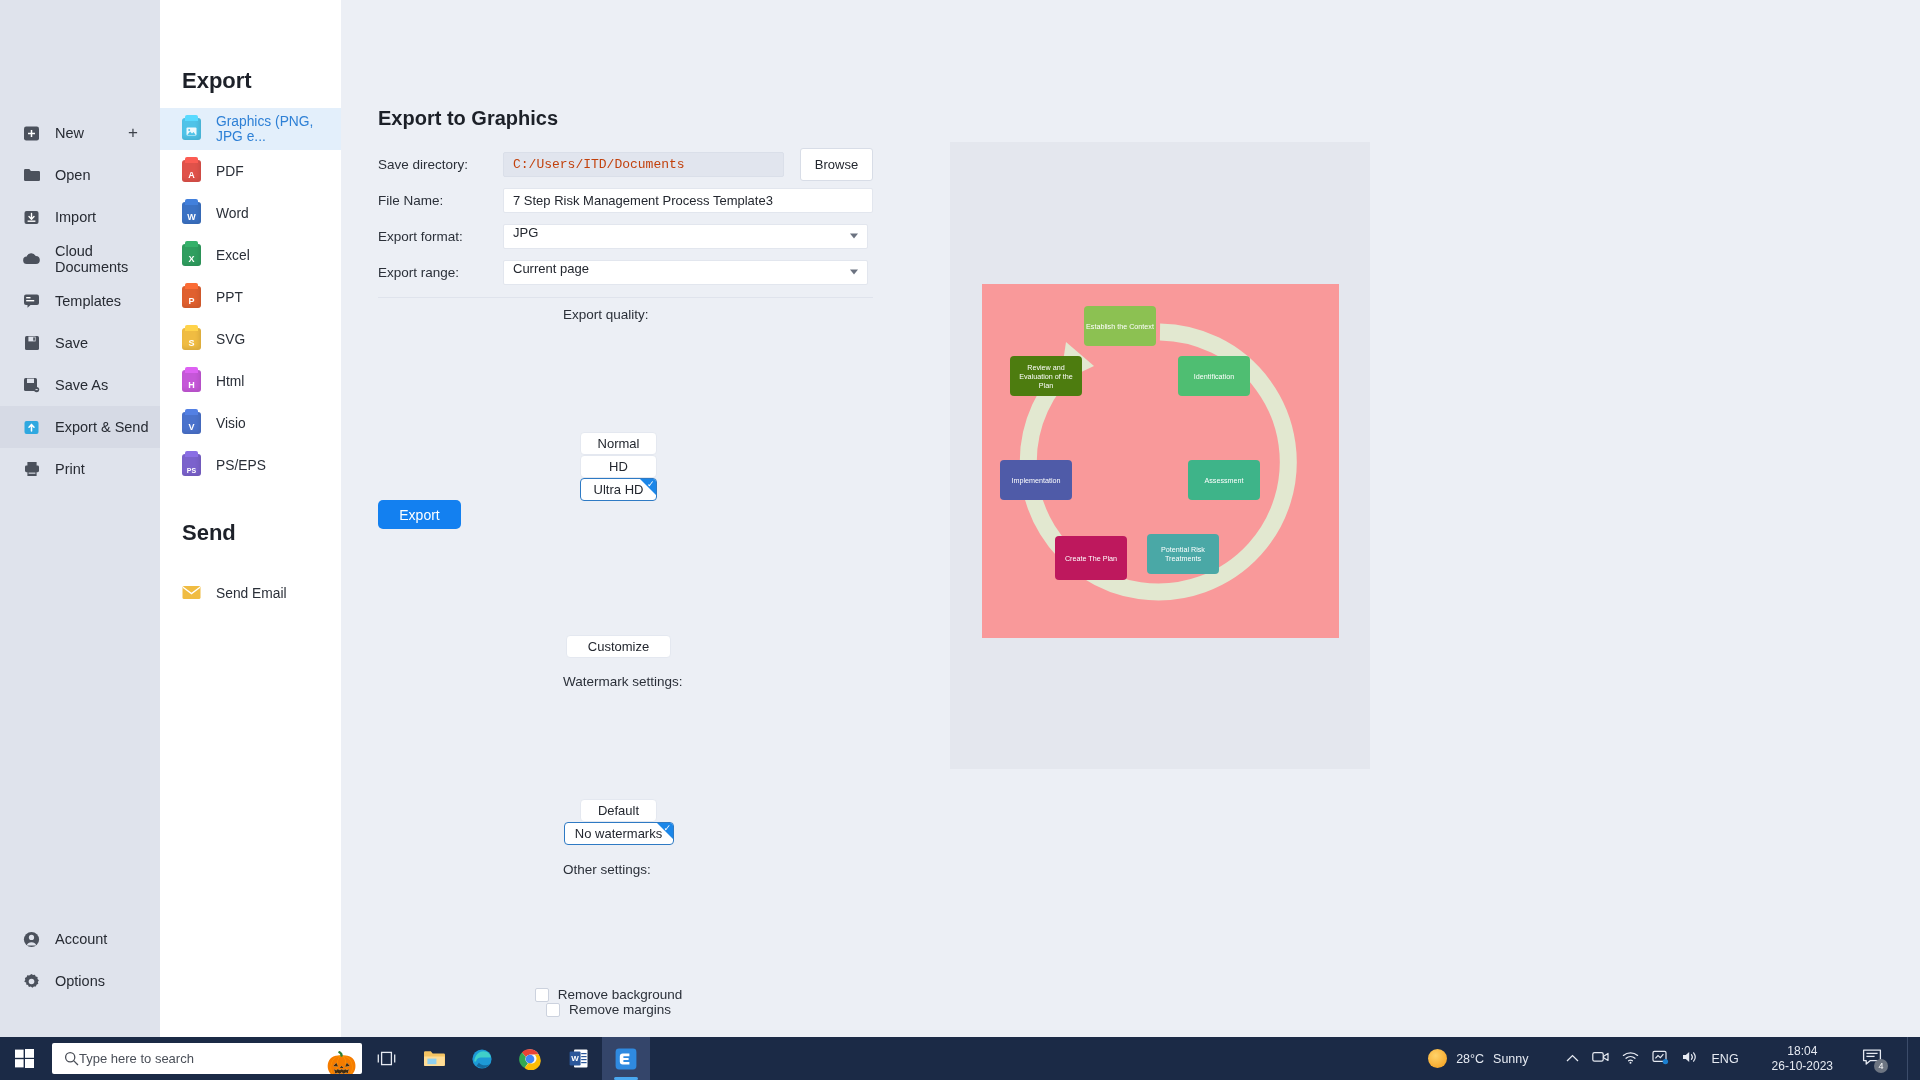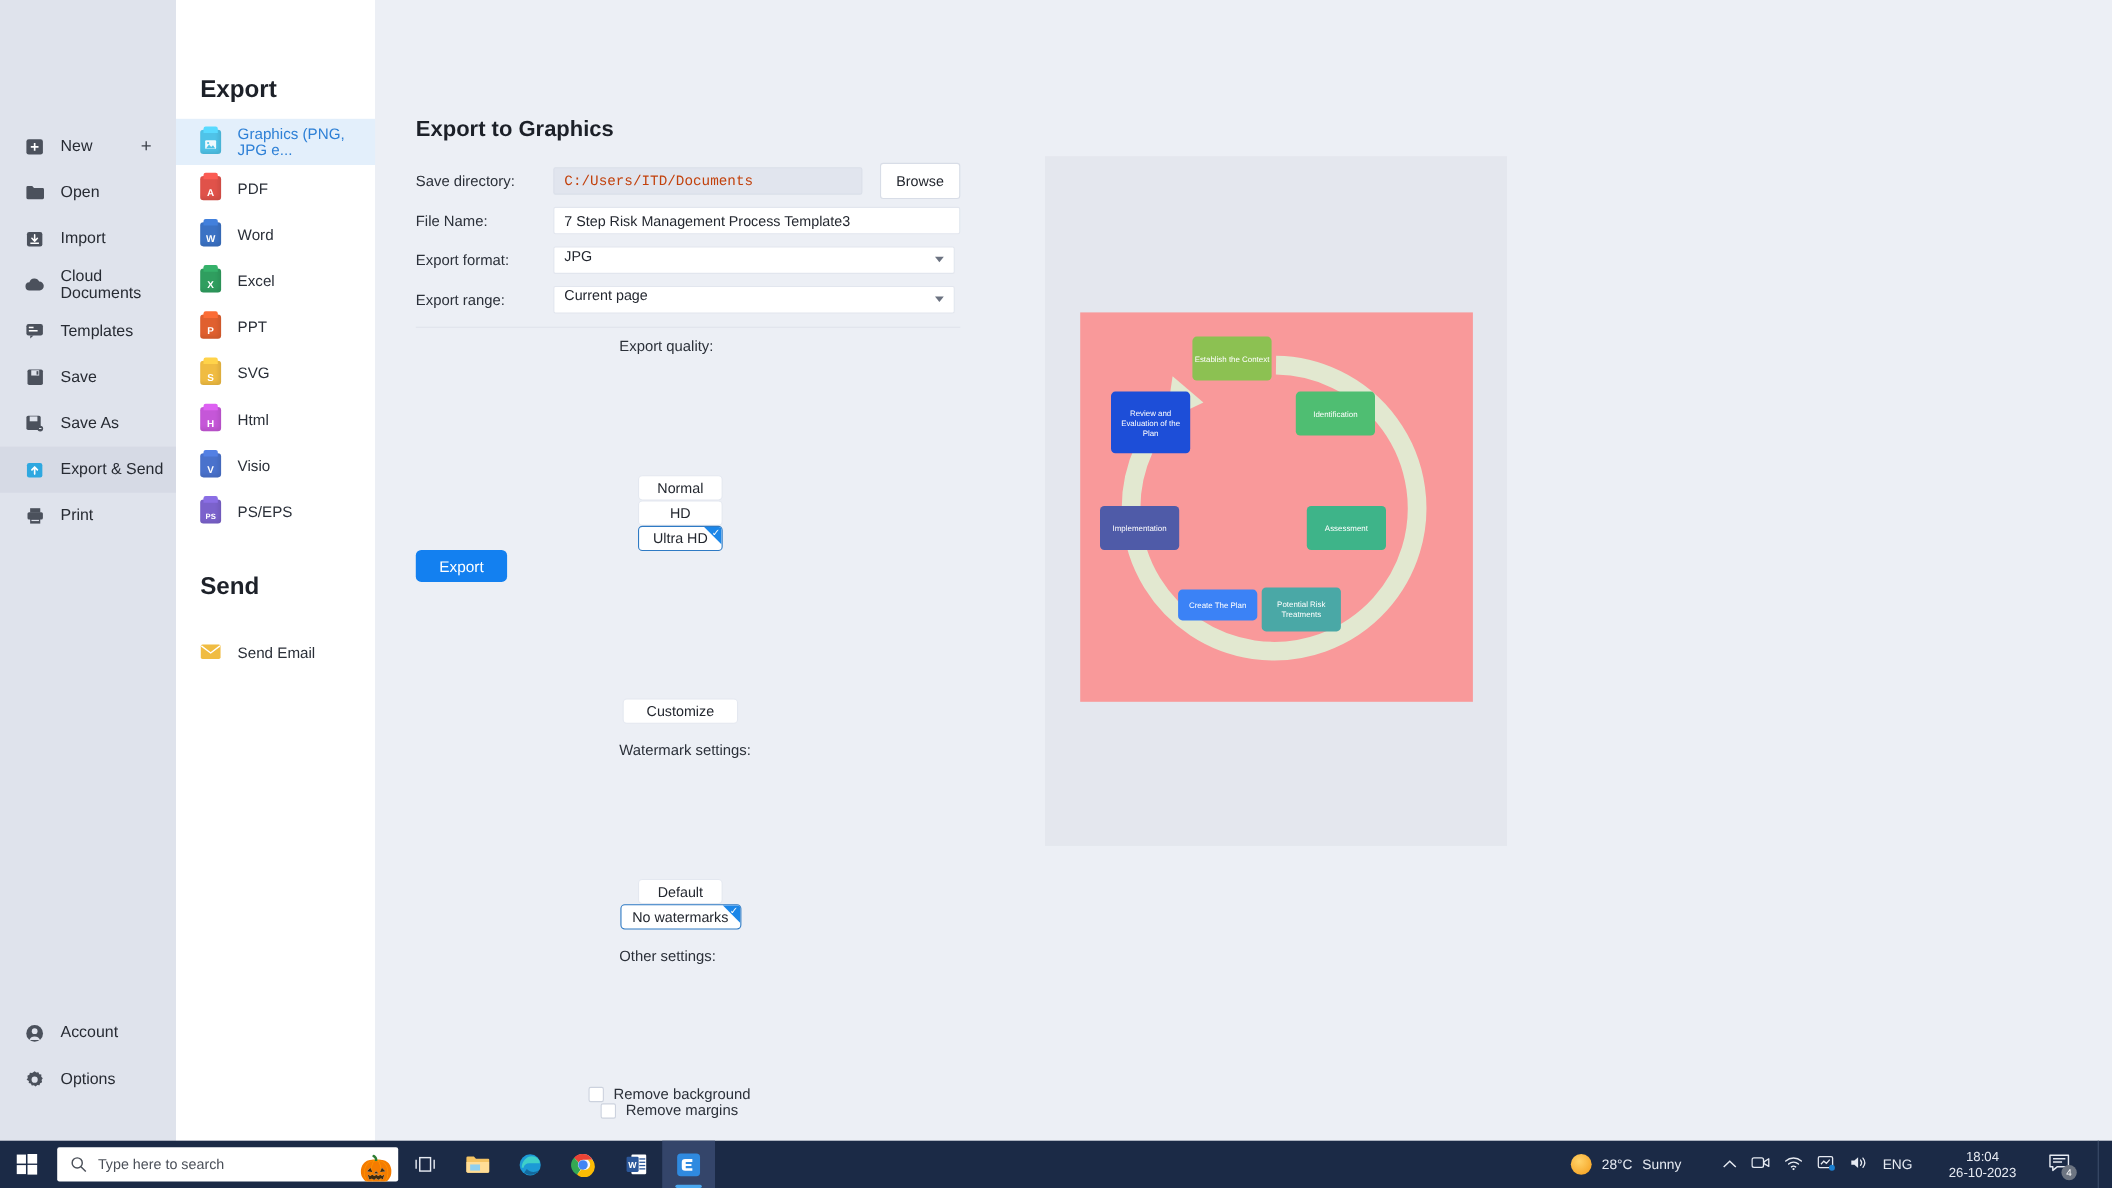--- a/index.html
+++ b/index.html
@@ -280,21 +280,21 @@
     background: #1b2a46;
     display: flex; align-items: center;
   }
   .tb-start {
     width: 48px; height: 43px;
     display: flex; align-items: center; justify-content: center; cursor: pointer;
   }
   .tb-search {
     width: 310px; height: 31px; margin-left: 4px;
     background: #fff; border-radius: 2px;
-    display: flex; align-items: center; gap: 10px; padding-left: 12px;
+    display: flex; align-items: center; padding-left: 12px;
     font-size: 13px; color: #4a4f58;
     position: relative; overflow: hidden; cursor: text;
   }
   .tb-search .veg {
     position: absolute; right: 4px; bottom: -3px; font-size: 25px; line-height: 1;
   }
   .tb-ico {
     width: 48px; height: 43px;
     display: flex; align-items: center; justify-content: center;
     cursor: pointer; position: relative;
@@ -696,23 +696,23 @@
     <div class="preview-card">
       <div class="canvas">
         <svg class="cycle" viewBox="0 0 357 354">
           <path d="M178 48 A130 130 0 1 1 92 79" fill="none" stroke="#e2e8d0" stroke-width="17" stroke-linecap="butt"></path>
           <polygon points="84,58 112,82 78,98" fill="#e2e8d0"></polygon>
         </svg>
         <div class="dnode" style="left:102px;top:22px;width:72px;height:40px;background:#8cc152">Establish the Context</div>
         <div class="dnode" style="left:196px;top:72px;width:72px;height:40px;background:#4fbe72">Identification</div>
         <div class="dnode" style="left:206px;top:176px;width:72px;height:40px;background:#3eb489">Assessment</div>
         <div class="dnode" style="left:165px;top:250px;width:72px;height:40px;background:#4aa8a6">Potential Risk Treatments</div>
-        <div class="dnode" style="left:89px;top:252px;width:72px;height:28px;background:#3b82f6">Create The Plan</div>
+        <div class="dnode" style="left:73px;top:252px;width:72px;height:44px;background:#be185d">Create The Plan</div>
         <div class="dnode" style="left:18px;top:176px;width:72px;height:40px;background:#4f5ba8">Implementation</div>
-        <div class="dnode" style="left:28px;top:72px;width:72px;height:56px;background:#1d4ed8">Review and Evaluation of the Plan</div>
+        <div class="dnode" style="left:28px;top:72px;width:72px;height:40px;background:#4d7c0f">Review and Evaluation of the Plan</div>
       </div>
     </div>
   </div>
 
   <div class="taskbar">
     <div class="tb-start">
       <svg width="19" height="19" viewBox="0 0 19 19">
         <rect x="0" y="0.6" width="8.6" height="8.2" fill="#fff"></rect>
         <rect x="10" y="0" width="9" height="8.8" fill="#fff"></rect>
         <rect x="0" y="10.2" width="8.6" height="8.2" fill="#fff"></rect>

